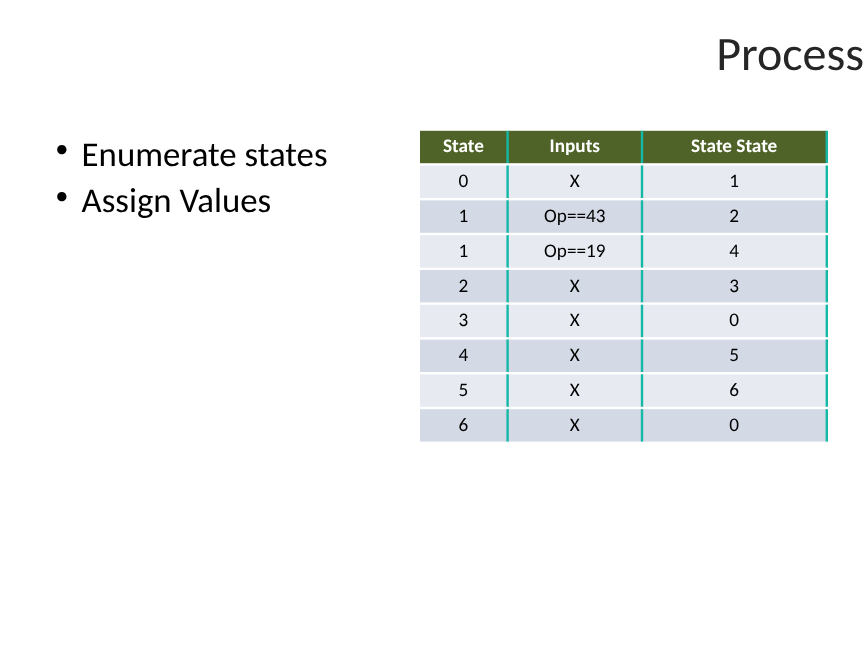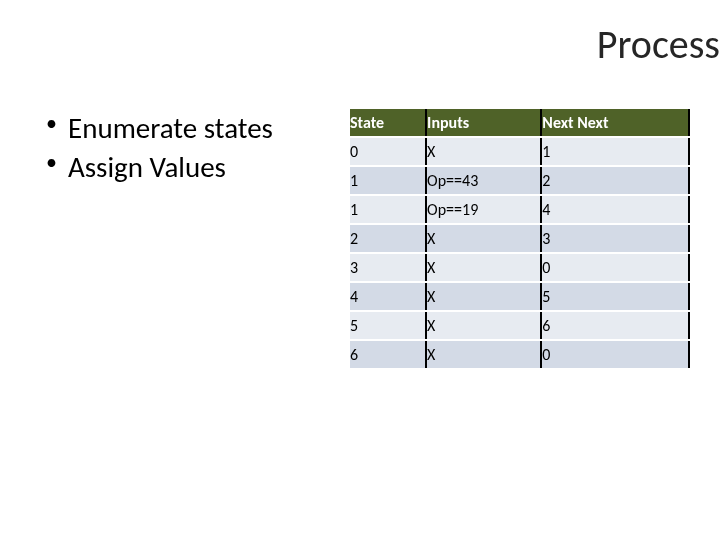--- a/index.html
+++ b/index.html
@@ -48,24 +48,24 @@
   }
   .table-wrap {
     flex: 1;
   }
   table {
     width: 100%;
     border-collapse: collapse;
     font-size: 16px;
   }
   th, td {
-    text-align: left;
+    text-align: center;
     padding: 4px 0;
     border-bottom: 2px solid #fff;
-    border-right: 2px solid #000000;
+    border-right: 2px solid #14b8a6;
   }
   thead th {
     background: #4f6228;
     color: #fff;
     font-weight: 700;
     font-size: 16px;
   }
   tbody tr:nth-child(odd)  td { background: #e7ebf1; }
   tbody tr:nth-child(even) td { background: #d3dae6; }
   tbody td { color: #000; }
@@ -82,21 +82,21 @@
       <li>Assign Values</li>
     </ul>
   </div>
 
   <div class="table-wrap">
     <table>
       <thead>
         <tr>
           <th>State</th>
           <th>Inputs</th>
-          <th>Next Next</th>
+          <th>State State</th>
         </tr>
       </thead>
       <tbody>
         <tr>
           <td>0</td>
           <td>X</td>
           <td>1</td>
         </tr>
         <tr>
           <td>1</td>

